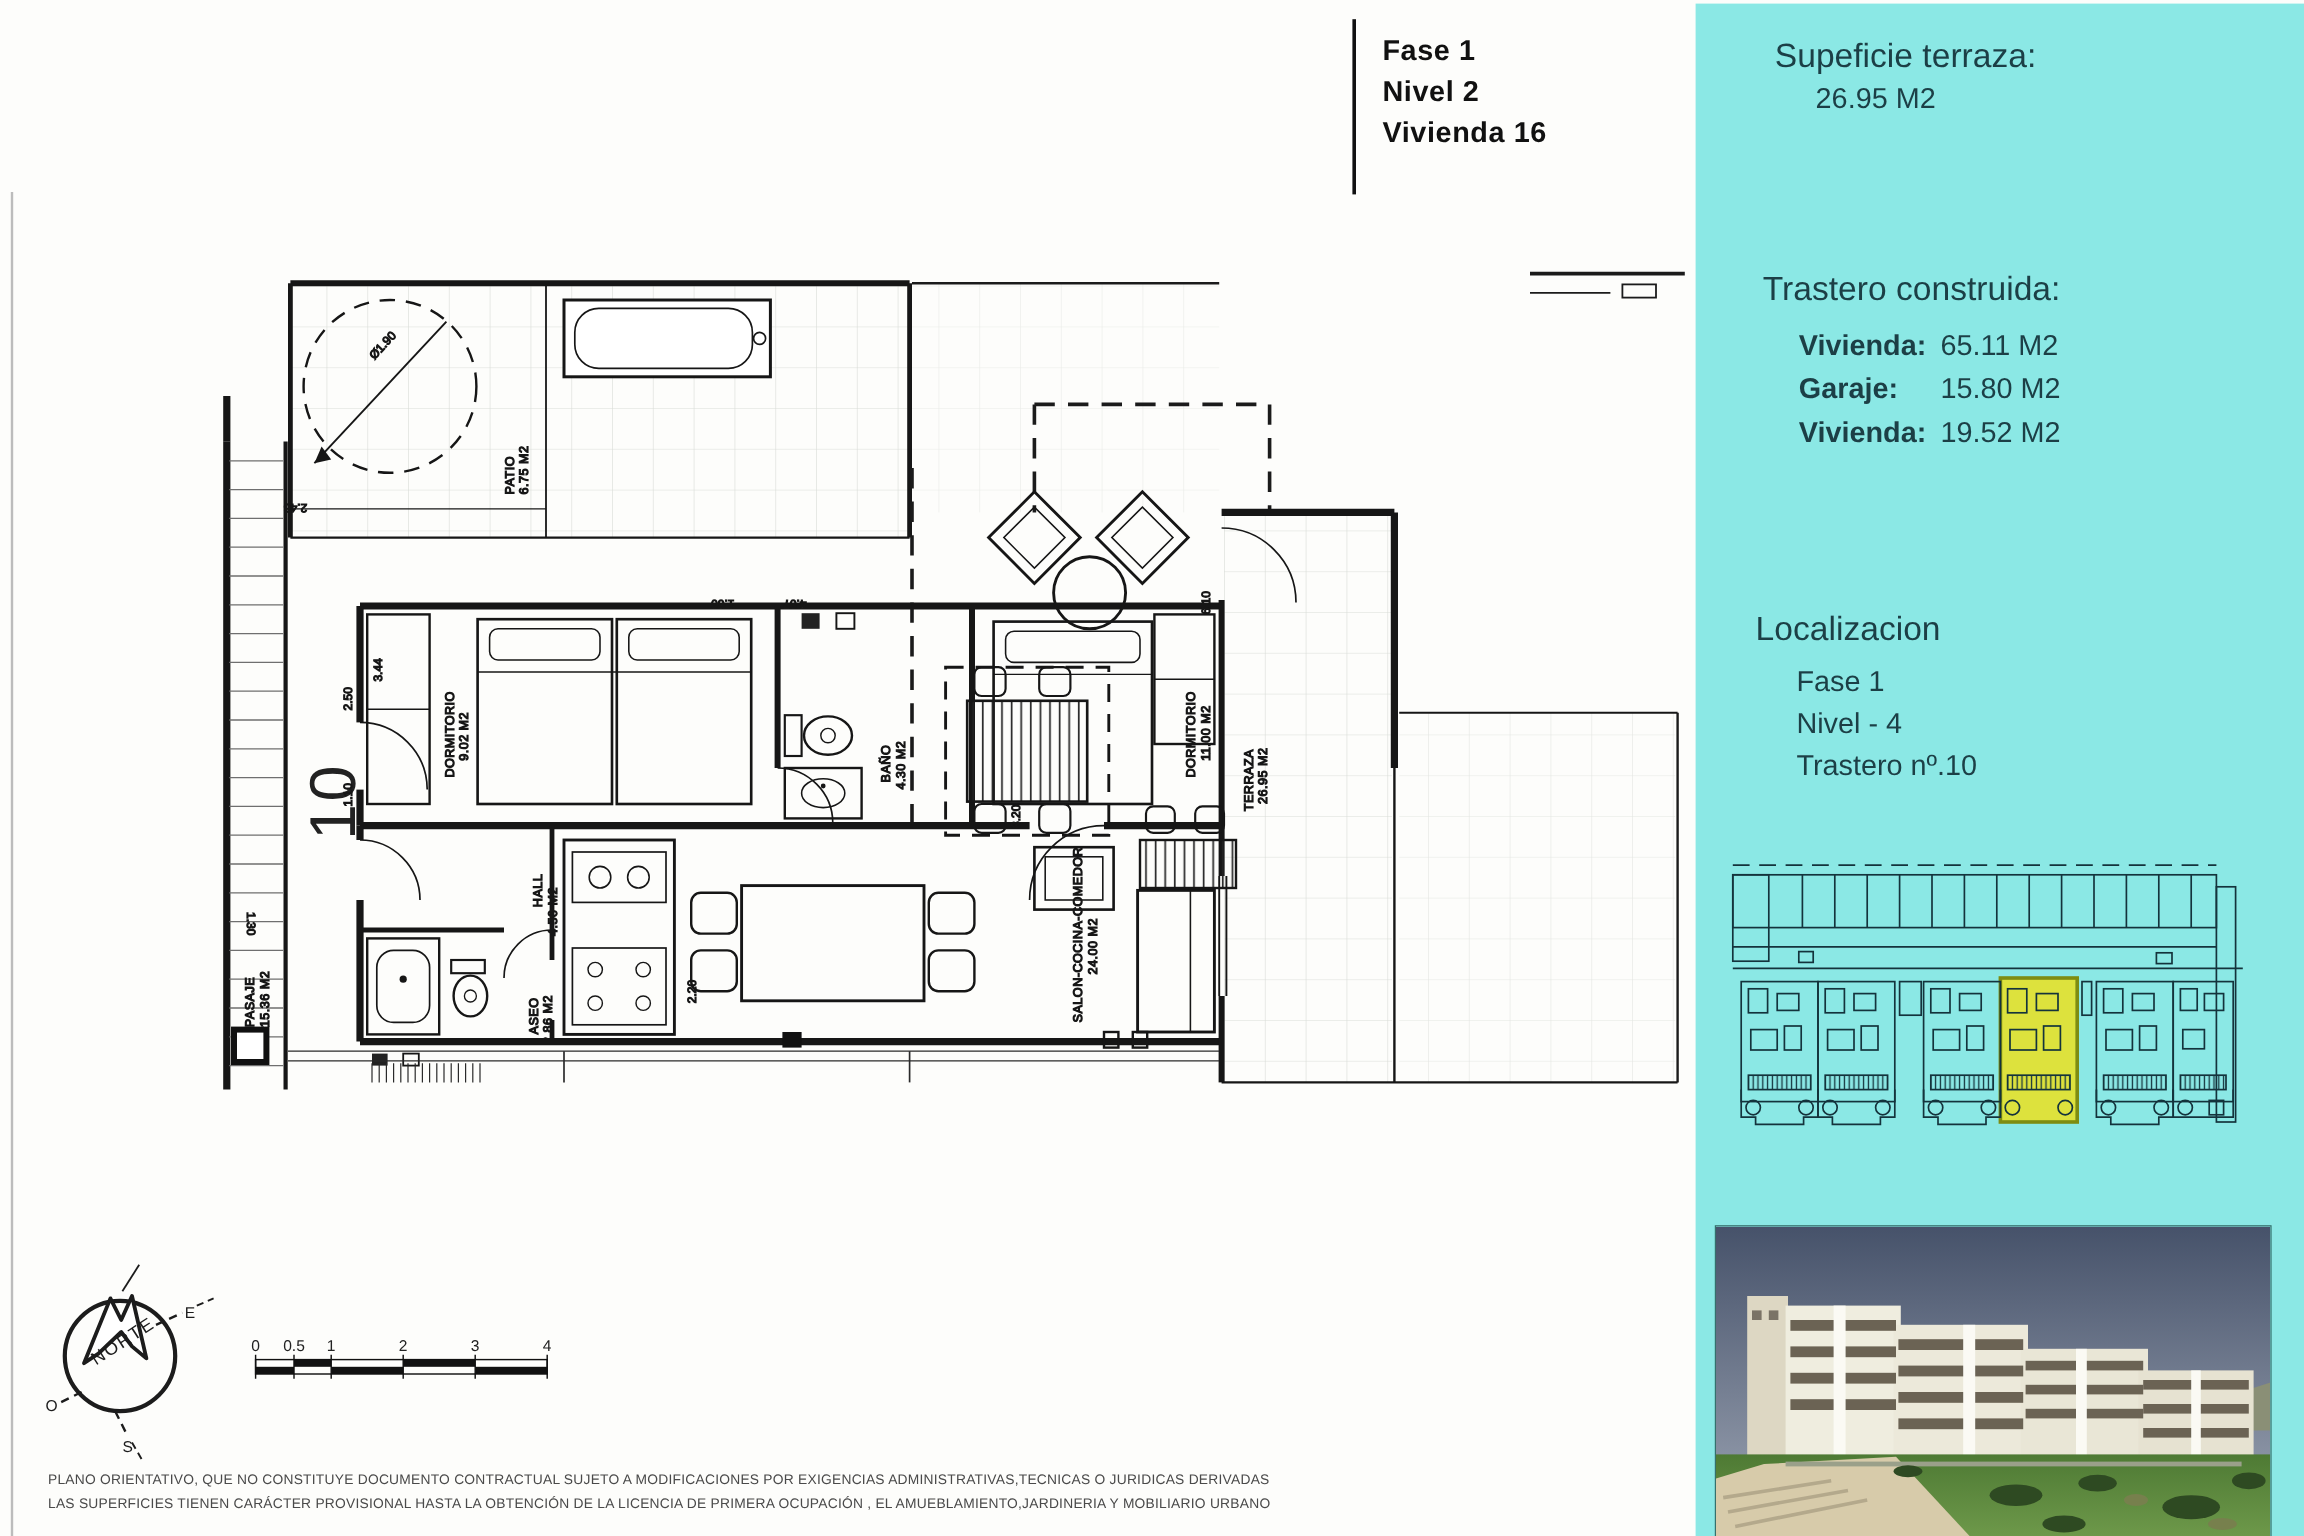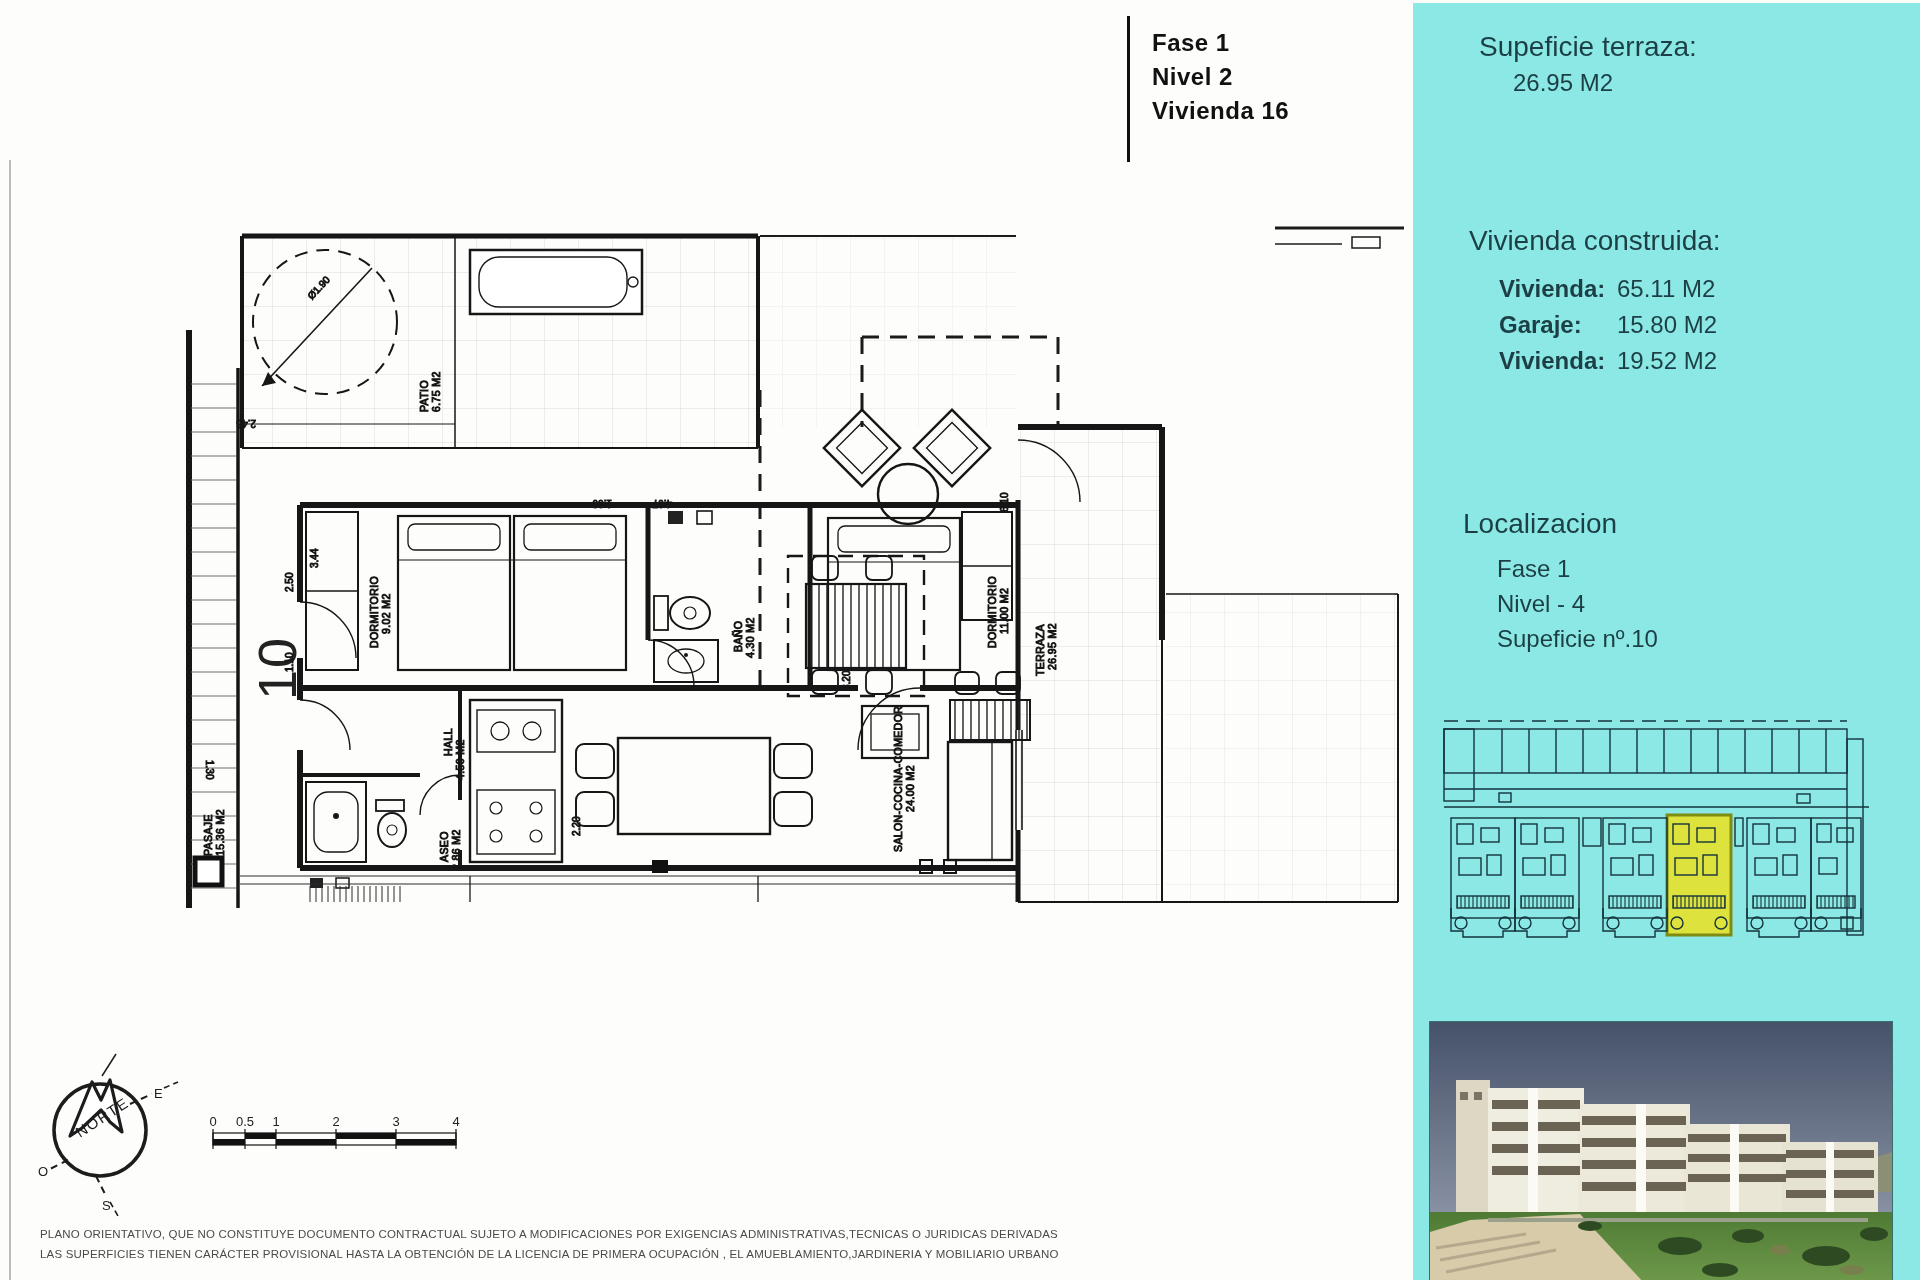--- a/index.html
+++ b/index.html
@@ -350,41 +350,41 @@
   <div class="title-block">
     <div>Fase 1</div>
     <div>Nivel 2</div>
     <div>Vivienda  16</div>
   </div>
 
   <div class="sidebar" style="background: rgb(139, 232, 229);">
     <div class="sb-text sb-h" style="left:66px;top:28px">Supeficie terraza:</div>
     <div class="sb-text sb-v" style="left:100px;top:66px">26.95 M2</div>
 
-    <div class="sb-text sb-h" style="left:56px;top:222px">Vivienda construida:</div>
+    <div class="sb-text sb-h" style="left:56px;top:222px">Trastero construida:</div>
     <div class="sb-rows">
       <div class="sb-row">
         <span class="n">Vivienda:</span>
         <span>65.11 M2</span>
       </div>
       <div class="sb-row">
         <span class="n">Garaje:</span>
         <span>15.80 M2</span>
       </div>
       <div class="sb-row">
         <span class="n">Vivienda:</span>
         <span>19.52 M2</span>
       </div>
     </div>
 
     <div class="sb-text sb-h" style="left:50px;top:505px">Localizacion</div>
     <div class="loc-lines">
       <div>Fase 1</div>
       <div>Nivel - 4</div>
-      <div>Supeficie nº.10</div>
+      <div>Trastero nº.10</div>
     </div>
 
     <svg class="siteplan" width="460" height="300" viewBox="0 0 460 300" fill="none" stroke="#14333c" stroke-width="1.4">
       <defs>
         <pattern id="rail" width="4" height="12" patternUnits="userSpaceOnUse">
           <path d="M2 0V12" stroke="#14333c" stroke-width="1.1"></path>
         </pattern>
       </defs>
       <line x1="5" y1="10" x2="408" y2="10" stroke-dasharray="14 8"></line>
       <rect x="5" y="18" width="403" height="44"></rect>

